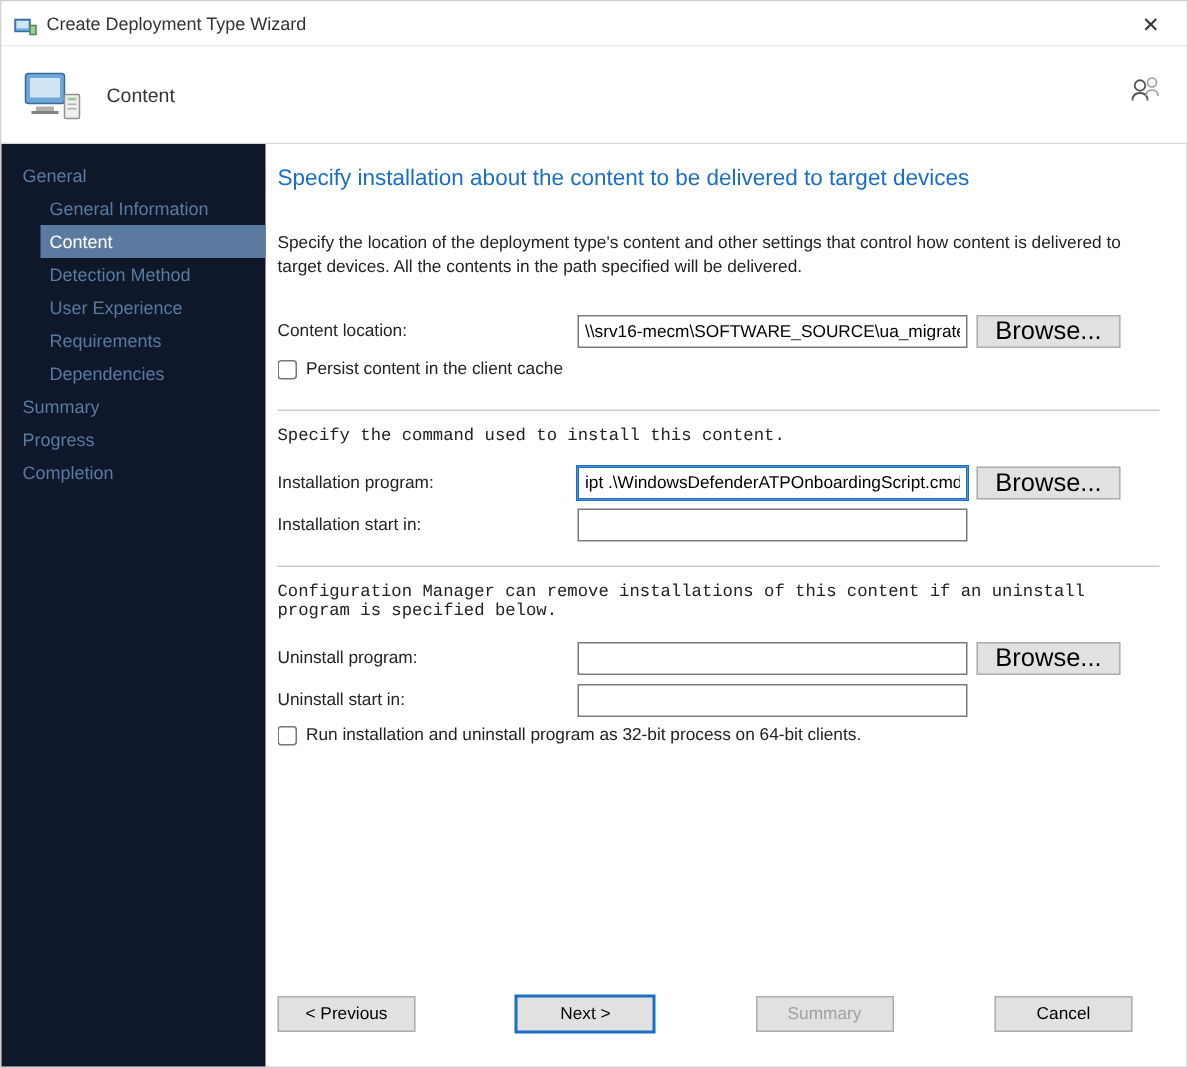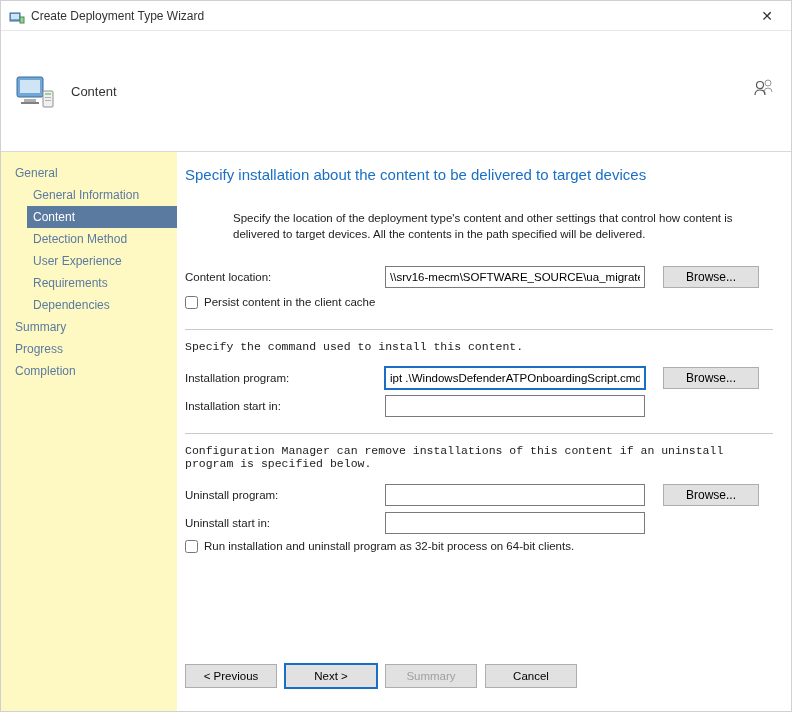--- a/index.html
+++ b/index.html
@@ -1,44 +1,44 @@
 <!DOCTYPE html>
 <html><head>
   <meta charset="utf-8">
   <style>
     * { box-sizing: border-box; margin: 0; padding: 0; font-family: "Segoe UI", Tahoma, sans-serif; }
     body { width: 792px; height: 712px; background: #fff; overflow: hidden; position: relative; }
-    .window { width: 792px; height: 712px; border: 1px solid #d0d0d0; background: #fff; display: flex; flex-direction: column; gap: 28px; }
+    .window { width: 792px; height: 712px; border: 1px solid #d0d0d0; background: #fff; display: flex; flex-direction: column; }
     .titlebar { height: 30px; display: flex; align-items: center; padding: 0 8px; background: #fff; border-bottom: 1px solid #e8e8e8; }
     .titlebar .icon-small { width: 16px; height: 16px; margin-right: 6px; }
     .titlebar .title { font-size: 12px; color: #333; flex: 1; }
     .titlebar .close { font-size: 14px; color: #333; padding: 4px 10px; cursor: pointer; }
     .header { height: 64px; display: flex; align-items: center; padding: 0 14px; background: #fff; position: relative; }
     .header .big-icon { width: 40px; height: 40px; margin-right: 16px; }
     .header .page-name { font-size: 13px; color: #333; }
     .header .support-icon { position: absolute; right: 16px; top: 18px; }
     .body { flex: 1; display: flex; border-top: 1px solid #d8d8d8; }
-    .sidebar { width: 176px; background: #fef9c3; padding: 10px 0 0 14px; }
+    .sidebar { width: 176px; background: #0f172a; padding: 10px 0 0 14px; }
     .sidebar .cat { font-size: 12px; color: #5b7aa0; padding: 4px 0; cursor: pointer; }
     .sidebar .item { font-size: 12px; color: #5b7aa0; padding: 4px 0 4px 18px; cursor: pointer; }
     .sidebar .item.selected { background: #5b7aa0; color: #fff; margin-left: 12px; padding-left: 6px; }
     .main { flex: 1; padding: 14px 18px 10px 8px; display: flex; flex-direction: column; }
     .main-title { color: #1a6fc4; font-size: 15px; margin-bottom: 28px; }
-    .desc { font-size: 11.5px; color: #222; line-height: 1.35; margin-bottom: 24px; margin-left: 48px; }
+    .desc { font-size: 11.5px; color: #222; line-height: 1.35; margin-bottom: 24px; }
     .row { display: flex; align-items: center; margin-bottom: 6px; }
     .row label.lbl { width: 200px; font-size: 11.5px; color: #222; }
     .row input[type=text] { width: 260px; height: 22px; border: 1px solid #7a7a7a; font-size: 11.5px; padding: 0 4px; }
     .row input.focused { border: 1px solid #1a6fc4; outline: 1px solid #1a6fc4; }
-    .row .browse { margin-left: 18px; width: 96px; height: 22px; font-size: 12px; background: #e1e1e1; border: 1px solid #adadad; cursor: pointer; }
+    .row .browse { margin-left: 6px; width: 96px; height: 22px; font-size: 17px; background: #e1e1e1; border: 1px solid #adadad; cursor: pointer; }
     .checkbox-row { display: flex; align-items: flex-start; margin: 2px 0 10px 0; font-size: 11.5px; color: #222; }
     .checkbox-row input { margin-right: 6px; width: 13px; height: 13px; }
     .section-hr { border: none; border-top: 1px solid #c8c8c8; margin: 10px 0 10px 0; }
     .section-lbl { font-size: 11.5px; color: #222; margin-bottom: 14px; font-family: Liberation Mono, monospace; }
     .spacer { flex: 1; }
-    .footer { height: 52px; display: flex; justify-content: flex-start; align-items: center; gap: 8px; padding-right: 18px; border-top: 1px solid transparent; }
+    .footer { height: 52px; display: flex; justify-content: space-between; align-items: center; gap: 8px; padding-right: 18px; border-top: 1px solid transparent; }
     .footer button { width: 92px; height: 24px; font-size: 11.5px; background: #e1e1e1; border: 1px solid #adadad; cursor: pointer; }
     .footer button.primary { border: 1px solid #1a6fc4; outline: 1px solid #1a6fc4; }
     .footer button.disabled { color: #a0a0a0; cursor: default; }
     svg { display: block; }
   </style>
 </head>
 <body>
 
 <div class="window">
   <div class="titlebar">

